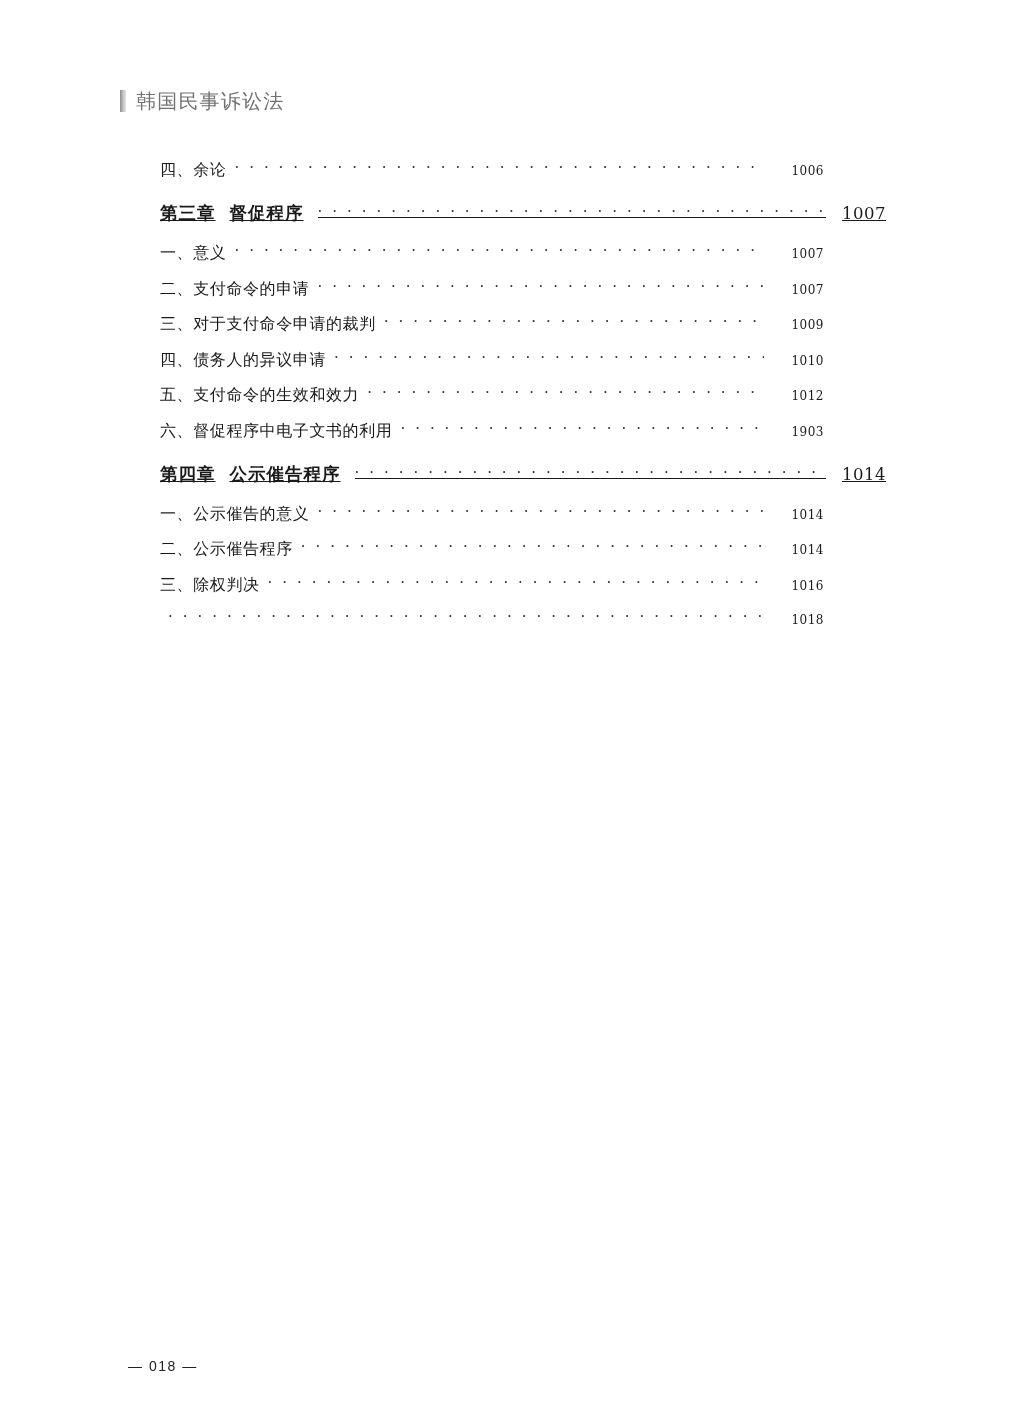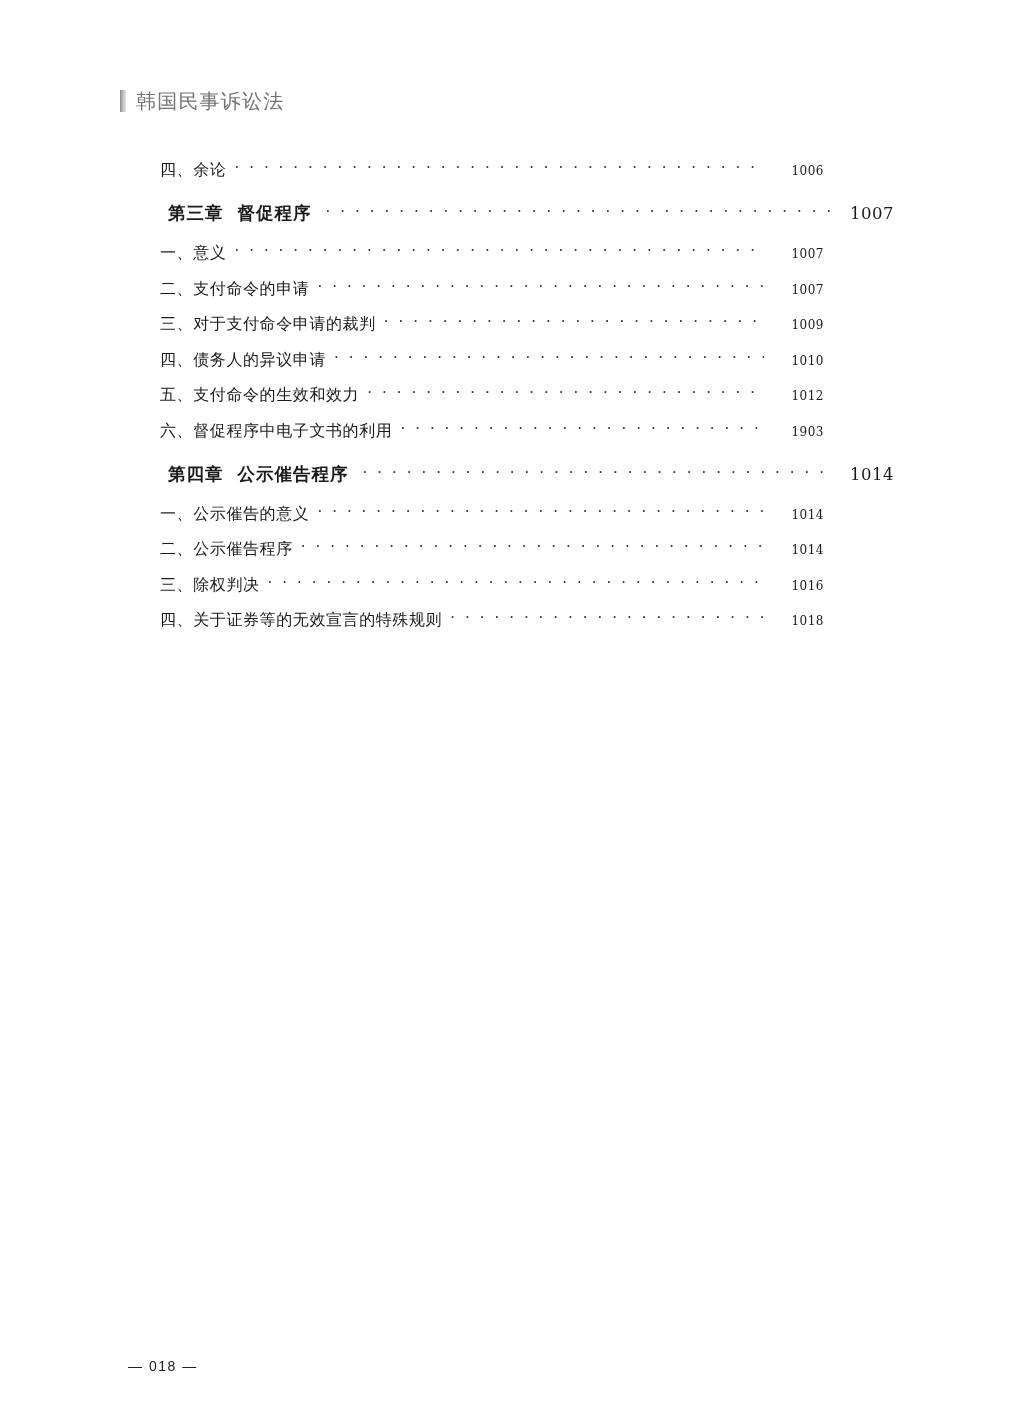--- a/index.html
+++ b/index.html
@@ -75,23 +75,24 @@
   .toc-row .page {
     flex: 0 0 auto;
     width: 52px;
     text-align: right;
     font-size: 12px;
     letter-spacing: 0.5px;
   }
 
   
   .level-chapter {
-    margin-left: 8px;
+    margin-left: 0px;
     margin-top: 20px;
     margin-bottom: 18px;
+    text-decoration: underline;
   }
   .level-chapter .label {
     font-family: "DejaVu Sans", "Liberation Sans", sans-serif;
     font-weight: bold;
     font-size: 17.5px;
     letter-spacing: 1px;
   }
   .level-chapter .page {
     font-family: "DejaVu Serif", "Liberation Serif", serif;
     font-size: 16.5px;
@@ -186,19 +187,18 @@
       <span class="label">二、公示催告程序</span>
       <span class="leader">· · · · · · · · · · · · · · · · · · · · · · · · · · · · · · · · · · · · · · · · · · · · · · · · · · · · · · · · · · · · · · · · · · · · · · · · · · · · · · · · · · · · · · · · · </span>
       <span class="page">1014</span>
     </div>
     <div class="toc-row level-section">
       <span class="label">三、除权判决</span>
       <span class="leader">· · · · · · · · · · · · · · · · · · · · · · · · · · · · · · · · · · · · · · · · · · · · · · · · · · · · · · · · · · · · · · · · · · · · · · · · · · · · · · · · · · · · · · · · · </span>
       <span class="page">1016</span>
     </div>
     <div class="toc-row level-section">
-      <span class="label">四、关于证券等的无效宣言的特殊规则</span>
       <span class="leader">· · · · · · · · · · · · · · · · · · · · · · · · · · · · · · · · · · · · · · · · · · · · · · · · · · · · · · · · · · · · · · · · · · · · · · · · · · · · · · · · · · · · · · · · · </span>
       <span class="page">1018</span>
     </div>
   </div>
 
 <div class="folio">— 018 —</div>
 
 </body></html>

